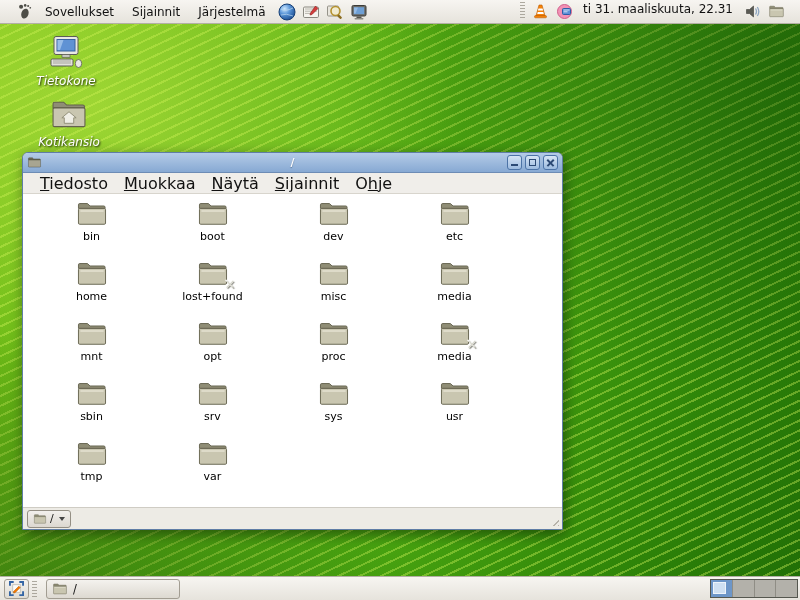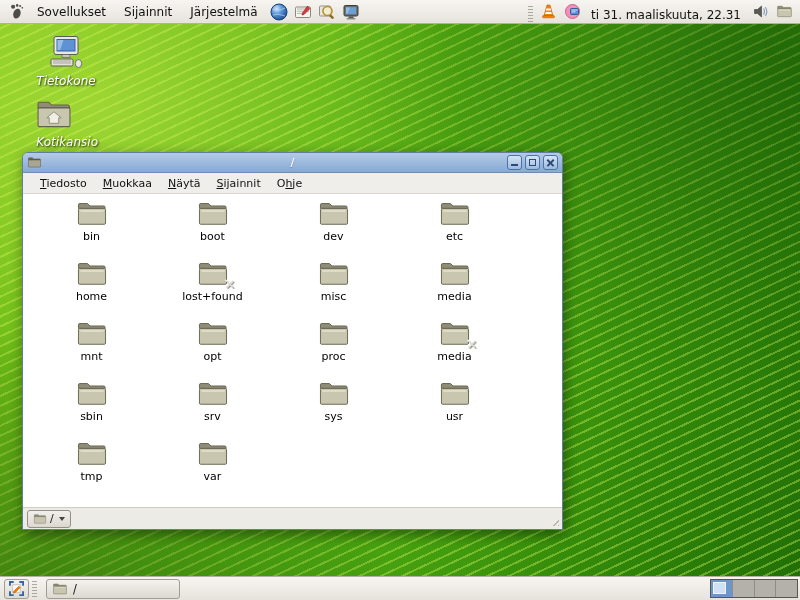--- a/index.html
+++ b/index.html
@@ -10,27 +10,27 @@
       radial-gradient(ellipse 520px 380px at 12% 18%, rgba(205,240,80,0.50), rgba(205,240,80,0) 70%),
       radial-gradient(ellipse 700px 520px at 98% 10%, rgba(10,60,5,0.45), rgba(10,60,5,0) 65%),
       radial-gradient(ellipse 600px 420px at 2% 100%, rgba(10,50,5,0.40), rgba(10,50,5,0) 65%),
       repeating-linear-gradient(155deg, rgba(215,245,95,0) 0 7px, rgba(210,245,90,0.38) 7px 9px),
       linear-gradient(115deg, #7cc41a 0%, #58b013 35%, #47a210 60%, #2f8509 82%, #206e06 100%);
   }
 
   
   .panel { position:absolute; left:0; width:800px; height:24px;
     background:linear-gradient(#f7f5f1, #e6e3dc); display:flex; align-items:center; }
-  #top-panel { top:0; border-bottom:1px solid #b3afa5; padding:0 4px; }
+  #top-panel { top:0; border-bottom:1px solid #b3afa5; padding:0 12px; }
   #bottom-panel { bottom:0; border-top:1px solid #b3afa5; padding:0 2px; }
   .pmenu { font-size:12px; color:#111; padding:3px 9px; cursor:default; }
   .launcher { width:20px; height:20px; margin:0 2px; display:flex; align-items:center; justify-content:center; }
   .handle { width:5px; height:16px; margin:0 3px;
     background:repeating-linear-gradient(#9b978c 0 1px, transparent 1px 3px); opacity:.8; }
-  .tray { margin-left:auto; display:flex; align-items:flex-end; }
+  .tray { margin-left:auto; display:flex; align-items:flex-start; }
   .clock { font-size:12px; color:#111; margin:0 7px; white-space:nowrap; }
 
   
   .desk-icon { position:absolute; width:88px; text-align:center; }
   .desk-icon .dlabel { margin-top:4px; font-size:12px; color:#fff;
     text-shadow:1px 1px 2px rgba(0,0,0,.85);font-style:italic; }
 
   
   #window { position:absolute; left:22px; top:152px; width:541px; height:378px;
     border:1px solid #5f7da5; border-radius:6px 6px 1px 1px;
@@ -45,21 +45,21 @@
   .tb-btn { width:15px; height:15px; border:1px solid #4c73a6; border-radius:3px;
     background:linear-gradient(#d6e4f4, #9cbbe0); position:relative; }
   .tb-btn .g-min { position:absolute; left:3px; right:3px; bottom:3px; height:2px; background:#2c4a75; }
   .tb-btn .g-max { position:absolute; left:3px; top:3px; width:7px; height:7px; border:1.5px solid #2c4a75; }
   .tb-btn .g-x1, .tb-btn .g-x2 { position:absolute; left:2px; top:5.5px; width:9px; height:1.8px;
     background:#2c4a75; }
   .tb-btn .g-x1 { transform:rotate(45deg); } .tb-btn .g-x2 { transform:rotate(-45deg); }
 
   #menubar { height:21px; background:#f0eeea; border-bottom:1px solid #d8d5cd;
     display:flex; align-items:center; padding-left:9px; flex:0 0 21px; }
-  .mitem { font-size:11px; color:#111; padding:2px 8px; }
+  .mitem { font-size:16px; color:#111; padding:2px 8px; }
   .mitem u { text-underline-offset:1px; }
 
   #content { flex:1; background:#fff; overflow:hidden;text-align:center; }
   #folder-grid { display:grid; grid-template-columns:repeat(4, 121px); grid-auto-rows:60px;
     padding:6px 0 0 8px; }
   .fitem { display:flex; flex-direction:column; align-items:center; }
   .ficon { position:relative; width:34px; height:28px; }
   .flabel { font-size:11px; color:#000; margin-top:2px; white-space:nowrap; }
   .emblem { display:none; position:absolute; right:-6px; bottom:-4px; font-size:13px; font-weight:bold;
     color:#d9d9cf; text-shadow:-1px -1px 0 #fff, 1px 1px 1px rgba(110,110,100,.9); }
@@ -188,21 +188,21 @@
       <rect x="9" y="4.5" width="18" height="11.5" fill="#5f92d4" stroke="#39629c"></rect>
       <path d="M9.5 5 l6 0 -3.5 10 -2.5 0 z" fill="#a6c8ec" opacity=".8"></path>
       <rect x="14" y="19.5" width="8" height="2.8" fill="#c9c9c2" stroke="#5c5c55" stroke-width=".7"></rect>
       <rect x="3" y="24" width="22" height="7" rx="1.4" fill="#e2e2db" stroke="#5c5c55"></rect>
       <path d="M5 26 h18 M5 28 h18" stroke="#a5a59d" stroke-width="1"></path>
       <ellipse cx="30.5" cy="28.5" rx="3.2" ry="4" fill="#e9e9e3" stroke="#5c5c55" stroke-width=".8"></ellipse>
     </svg>
     <div class="dlabel">Tietokone</div>
   </div>
 
-  <div class="desk-icon" style="left:10px; top:98px;text-align:right;">
+  <div class="desk-icon" style="left:25px; top:98px;">
     <svg class="icon-svg" style="margin:0 auto;" width="40" height="33" viewBox="0 0 36 30">
       <path d="M3.5 9 V5.2 q0-1.4 1.4-1.4 h8.2 l2.8 2.6 h14.7 q1.4 0 1.4 1.4 V9 z" fill="#8f8d75" stroke="#64624e"></path>
       <rect x="3.5" y="9" width="29" height="17" rx="1.3" fill="#c9c6b0" stroke="#64624e"></rect>
       <path d="M18 12.5 l6.5 5.5 h-2.2 v5 h-8.6 v-5 h-2.2 z" fill="#f0efe6" stroke="#8a8870" stroke-width=".8"></path>
     </svg>
     <div class="dlabel">Kotikansio</div>
   </div>
 
   <div id="window">
     <div id="titlebar">

